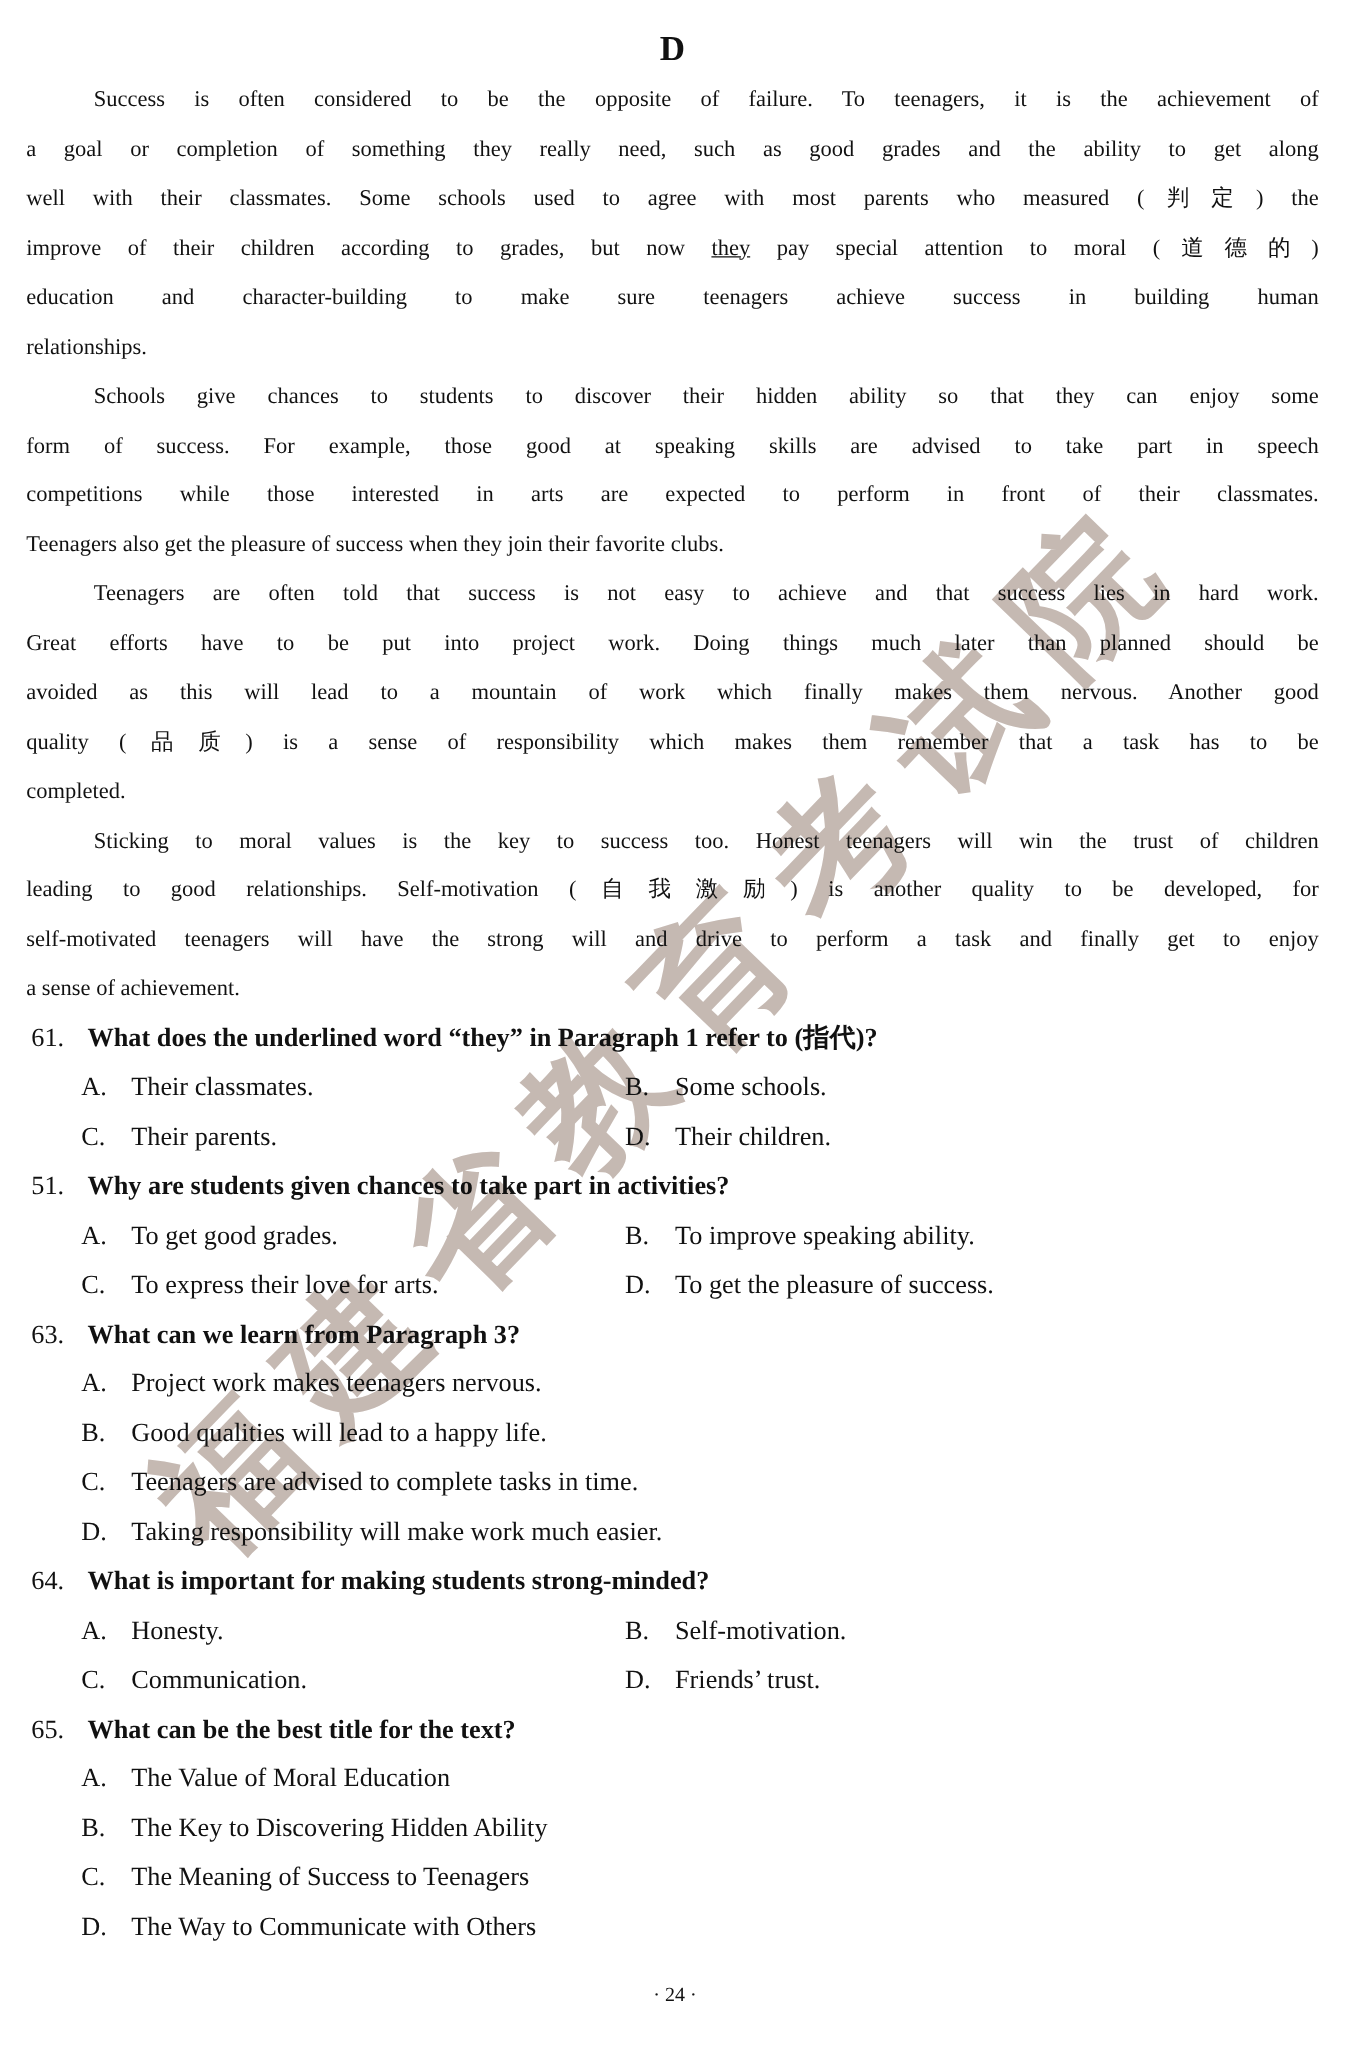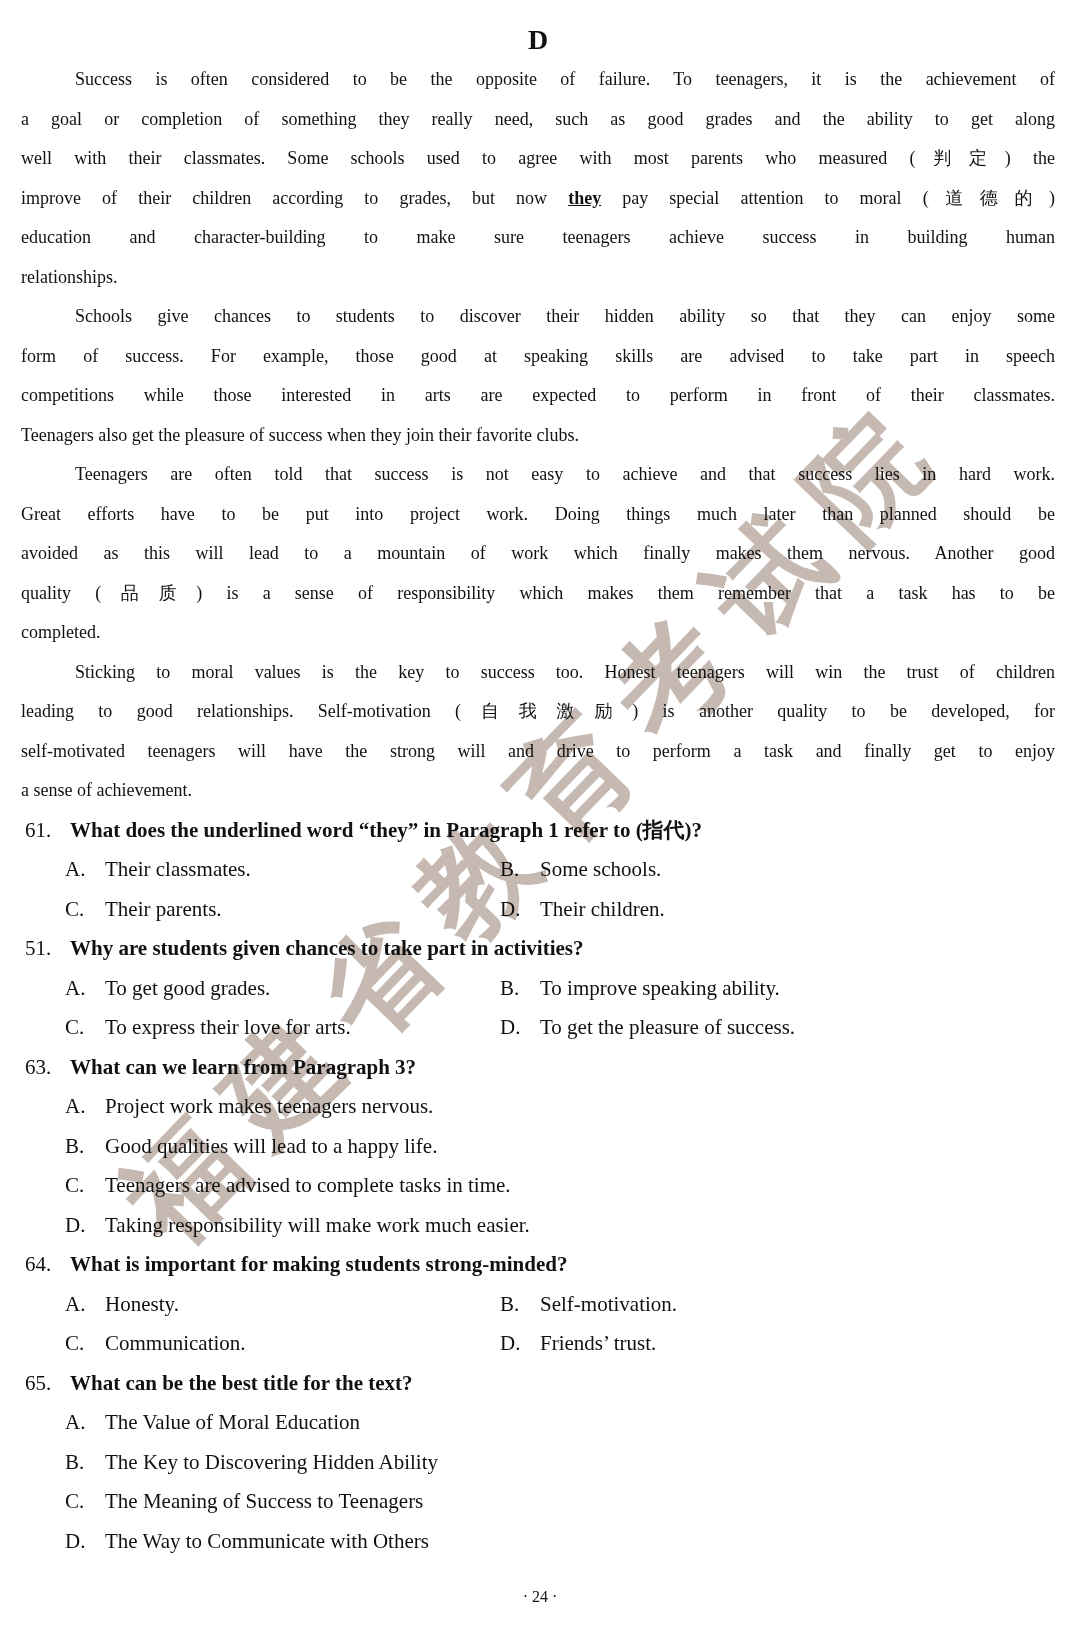--- a/index.html
+++ b/index.html
@@ -38,21 +38,21 @@
     font-size:28px;
   }
   .pline {
     font-size:18px;
     height:39.5px; line-height:39.5px;
     text-align:justify;
     text-align-last:justify;
   }
   .pline.lastline { text-align-last:left; }
   .pline.indent { text-indent:54px; }
-  .uword { font-weight:bold; text-decoration:underline; }
+  .uword { font-weight:normal; text-decoration:underline; }
 
   .qline {
     display:flex;
     font-size:21px;
     height:39.5px; line-height:39.5px;
   }
   .qnum { width:45px; margin-left:4px; flex:none; }
   .qtext { flex:1;font-weight:bold; }
 
   .optrow {

